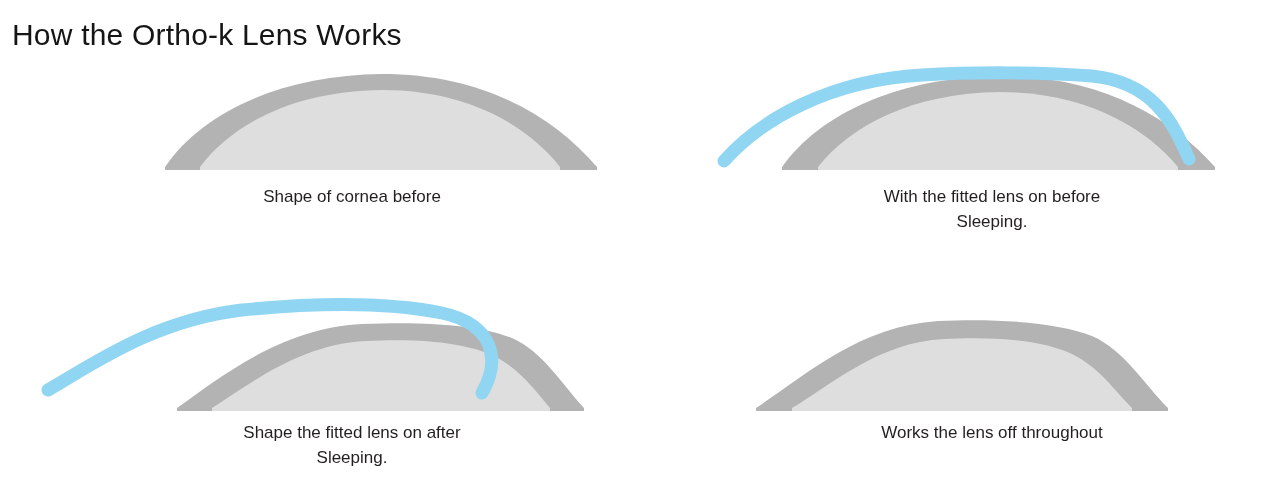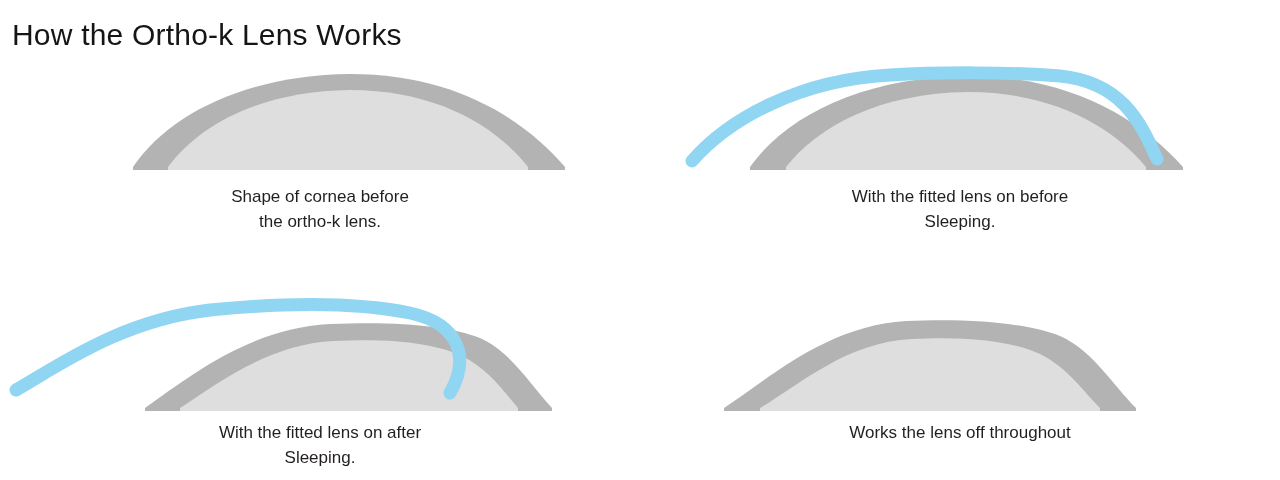--- a/index.html
+++ b/index.html
@@ -30,20 +30,21 @@
     font-weight: 400;
     letter-spacing: 0.2px;
     color: #151515;
     line-height: 38px;
     margin-left: 12px;
   }
   .panel {
     position: absolute;
     width: 640px;
     height: 200px;
+    margin-left: 32px;
   }
   .panel-tl { left: 0px;   top: 60px;  }
   .panel-tr { left: 640px; top: 60px;  }
   .panel-bl { left: 0px;   top: 296px; }
   .panel-br { left: 640px; top: 296px; }
 
   .panel-art {
     position: absolute;
     left: 0;
     top: 0;
@@ -89,21 +90,20 @@
 
         <path d="M 168 107
                  C 200 64, 262 31, 350 30
                  C 436 30, 496 66, 528 107
                  L 528 110
                  L 168 110 Z" fill="#dedede"></path>
       </svg>
     </div>
     <div class="caption">
       <span class="line">Shape of cornea before</span>
-      <span class="line">the ortho-k lens.</span>
     </div>
   </div>
 
   <div class="panel panel-tr">
     <div class="panel-art">
       <svg viewBox="0 0 640 125" xmlns="http://www.w3.org/2000/svg">
 
         <path d="M 110 107
                  C 148 53, 228 17, 328 16
                  C 428 16, 498 57, 543 107
@@ -146,21 +146,21 @@
                  L 518 115
                  L 180 115 Z" fill="#dedede"></path>
 
         <path d="M 16 94
                  C 58 70, 122 24, 210 14
                  C 290 6, 360 7, 410 17
                  C 460 28, 470 62, 450 97" fill="none" stroke="#90d5f2" stroke-width="13" stroke-linecap="round" stroke-linejoin="round"></path>
       </svg>
     </div>
     <div class="caption">
-      <span class="line">With the fitted lens on after</span>
+      <span class="line">Shape the fitted lens on after</span>
       <span class="line">Sleeping.</span>
     </div>
   </div>
 
   <div class="panel panel-br">
     <div class="panel-art">
       <svg viewBox="0 0 640 125" xmlns="http://www.w3.org/2000/svg">
 
         <path d="M 84 112
                  C 130 82, 186 30, 266 25

